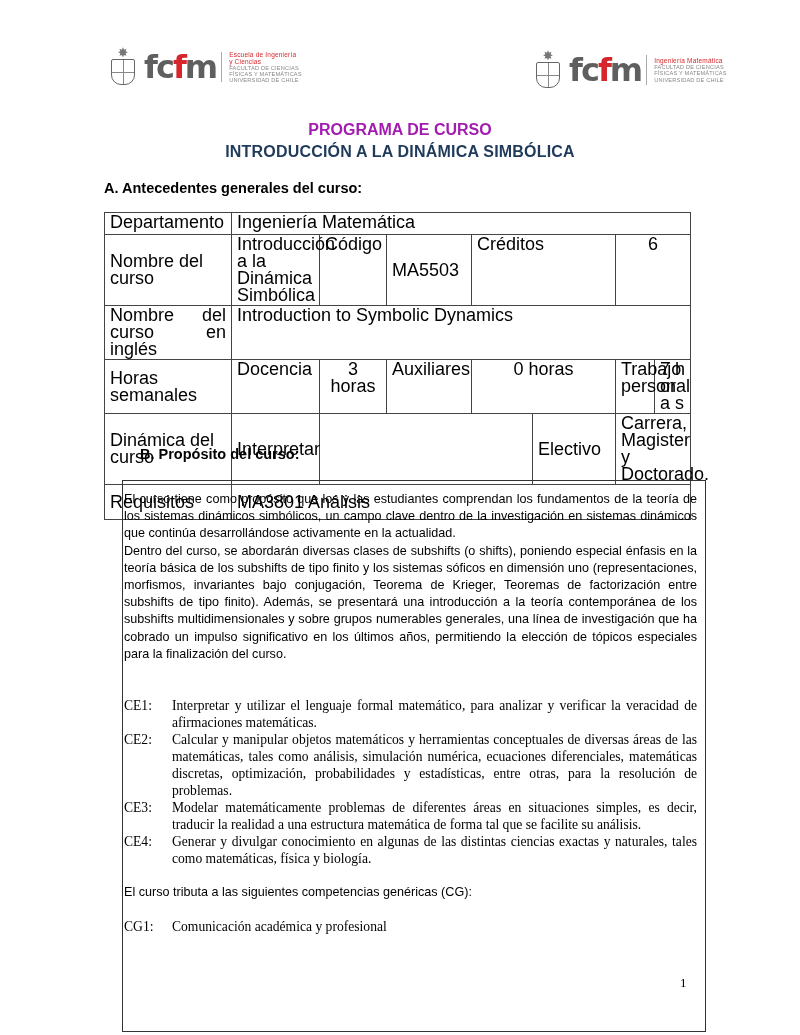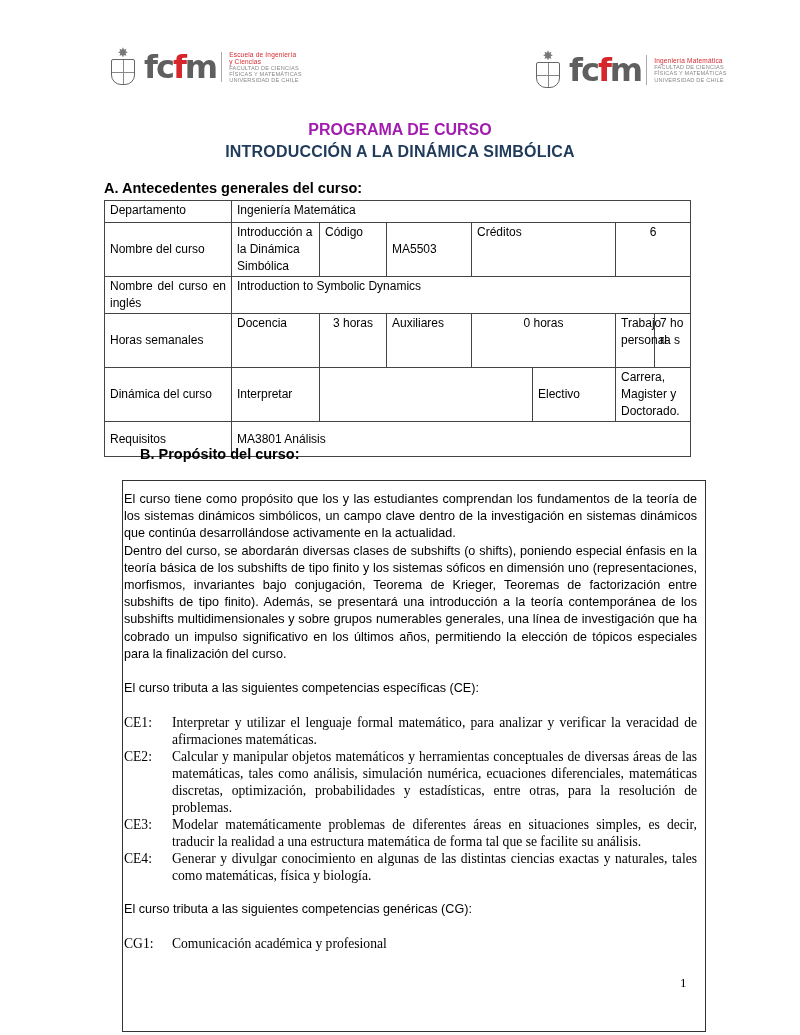--- a/index.html
+++ b/index.html
@@ -20,21 +20,21 @@
   .logo-text { font-size:5.6px; line-height:6.2px; color:#888; letter-spacing:0.2px; }
   .logo-text .red { color:#d7262b; font-size:6.5px; line-height:7px; }
 
   
   .title1 { left:0; width:800px; top:121px; text-align:center; font-weight:bold; font-size:16px; color:#a21caf; }
   .title2 { left:0; width:800px; top:143px; text-align:center; font-weight:bold; font-size:16px; color:#1f3a5a; letter-spacing:0.2px; }
   .section-a { left:104px; top:180px; font-weight:bold; font-size:14.5px; }
   .section-b { left:104px; top:446px; font-weight:bold; font-size:14.5px;margin-left:36px; }
 
   
-  table.info { position:absolute; left:104px; top:200px; width:586px; border-collapse:collapse; font-size:12px; table-layout:fixed; }
+  table.info { position:absolute; left:104px; top:212px; width:586px; border-collapse:collapse; font-size:18px; table-layout:fixed; }
   table.info td { border:1px solid #444; padding:1px 5px; vertical-align:top; line-height:17px; }
   table.info td.mid { vertical-align:middle; }
   .justify { text-align:justify; text-align-last:justify;margin-top:36px; }
 
   
   .purpose { position:absolute; left:122px; top:480px; width:584px; height:552px; border:1.5px solid #333; box-sizing:border-box; padding:10px 8px 0 1px; font-size:12.6px; line-height:17.2px; }
   .purpose p { margin:0; text-align:justify; }
   .purpose .gap { height:17px; }
   .comp { font-family:"Liberation Serif", "DejaVu Serif", serif; font-size:13.6px; line-height:17px; display:flex; text-align:justify; }
   .comp .code { width:48px; flex:none; }
@@ -131,21 +131,20 @@
   </tr>
 </tbody>
   </table>
 
 <div class="abs section-b">B. Propósito del curso:</div>
 
 <div class="purpose">
   <p>El curso tiene como propósito que los y las estudiantes comprendan los fundamentos de la teoría de los sistemas dinámicos simbólicos, un campo clave dentro de la investigación en sistemas dinámicos que continúa desarrollándose activamente en la actualidad.</p>
   <p>Dentro del curso, se abordarán diversas clases de subshifts (o shifts), poniendo especial énfasis en la teoría básica de los subshifts de tipo finito y los sistemas sóficos en dimensión uno (representaciones, morfismos, invariantes bajo conjugación, Teorema de Krieger, Teoremas de factorización entre subshifts de tipo finito). Además, se presentará una introducción a la teoría contemporánea de los subshifts multidimensionales y sobre grupos numerables generales, una línea de investigación que ha cobrado un impulso significativo en los últimos años, permitiendo la elección de tópicos especiales para la finalización del curso.</p>
   <div class="gap"></div>
-  <p>El curso tributa a las siguientes competencias específicas (CE):</p>
   <div class="gap"></div>
   <div class="comp">
     <span class="code">CE1:</span>
     <span class="txt">Interpretar y utilizar el lenguaje formal matemático, para analizar y verificar la veracidad de afirmaciones matemáticas.</span>
   </div>
   <div class="comp">
     <span class="code">CE2:</span>
     <span class="txt">Calcular y manipular objetos matemáticos y herramientas conceptuales de diversas áreas de las matemáticas, tales como análisis, simulación numérica, ecuaciones diferenciales, matemáticas discretas, optimización, probabilidades y estadísticas, entre otras, para la resolución de problemas.</span>
   </div>
   <div class="comp">

